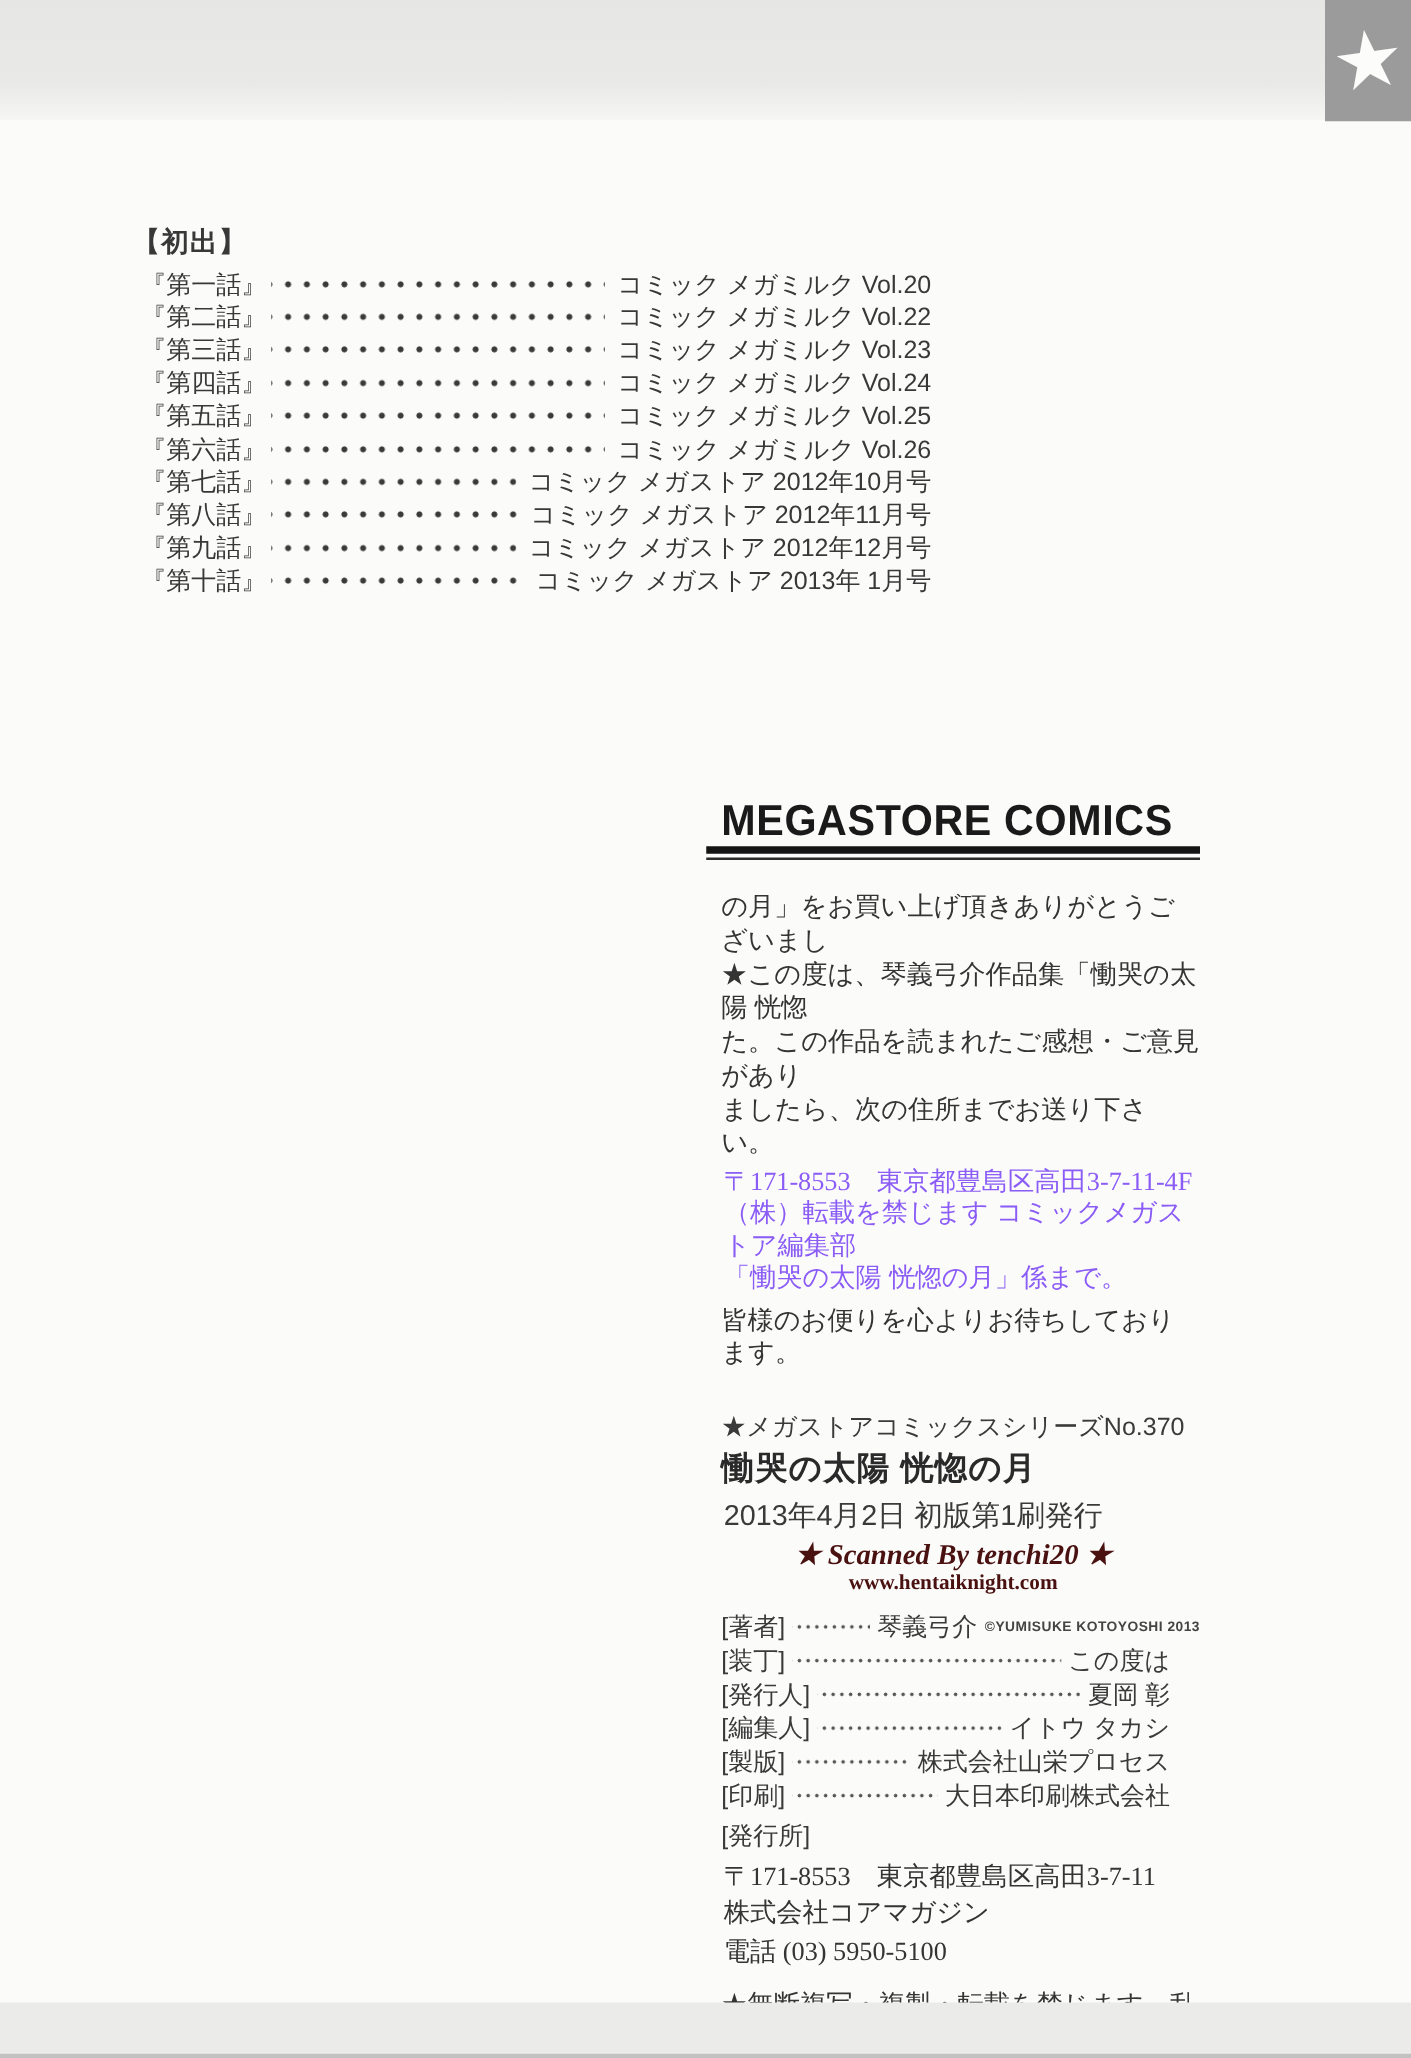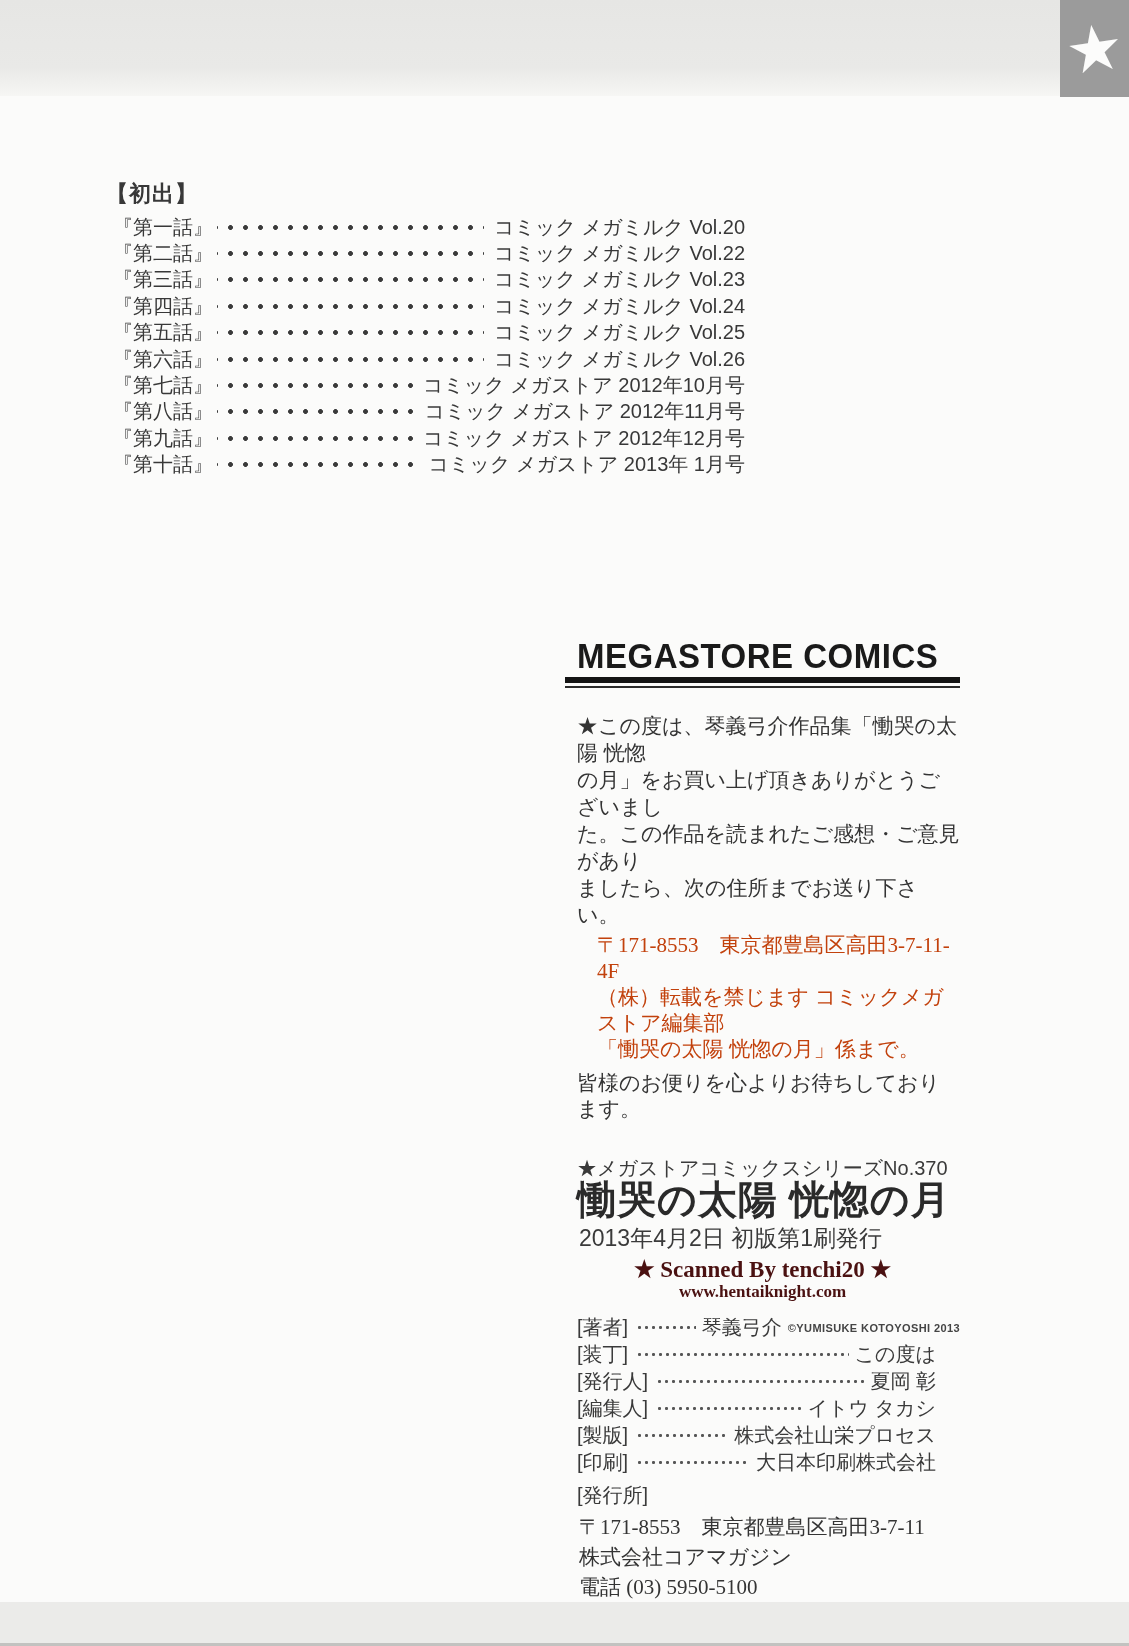--- a/index.html
+++ b/index.html
@@ -61,30 +61,30 @@
     color:#333;
   }
   .logo{
     font-size:33px;line-height:34px;font-weight:900;color:#1a1a1a;
     letter-spacing:0.5px;padding-left:12px;white-space:nowrap;
     transform:scaleY(1.05);transform-origin:left bottom;
   }
   .rule-thick{height:6px;background:#141414;margin-top:3px;}
   .rule-thin{height:2px;background:#2b2b2b;margin-top:3px;}
   .thanks{margin:24px 0 0 12px;font-size:21px;line-height:27px;color:#343434;}
-  .address{margin:4px 0 0 32px;font-size:21px;line-height:26px;color:#c2410c;}
+  .address{margin:4px 0 0 14px;font-size:21px;line-height:26px;color:#8b5cf6;}
   .address .line1{font-family:"Liberation Serif", serif;}
   .waiting{margin:8px 0 0 12px;font-size:21px;line-height:26px;color:#343434;}
   .series{margin:34px 0 0 12px;font-size:20px;line-height:24px;color:#3a3a3a;}
-  .book-title{margin:0 0 0 12px;font-size:39px;line-height:40px;font-weight:600;color:#2a2a2a;letter-spacing:1px;}
+  .book-title{margin:0 0 0 12px;font-size:26px;line-height:40px;font-weight:600;color:#2a2a2a;letter-spacing:1px;}
   .edition{margin:4px 0 0 14px;font-size:23px;line-height:28px;color:#3a3a3a;}
   .scan-credit{
     margin-top:6px;text-align:center;
     font-family:"Liberation Serif", serif;font-weight:bold;
-    color:#4a1111;font-size:23px;line-height:24px;
+    color:#4a1111;font-size:23px;line-height:24px;font-style:italic;
   }
   .scan-url{
     text-align:center;font-family:"Liberation Serif", serif;font-weight:bold;
     color:#4a1111;font-size:17px;line-height:20px;
   }
   .credits{margin:12px 0 0 12px;}
   .credit-row{
     display:flex;align-items:center;height:27px;font-size:20px;
     white-space:nowrap;padding-right:24px;color:#3a3a3a;text-align:right;
   }
@@ -169,22 +169,22 @@
       </li>
     </ul>
   </div>
 
   <div class="colophon">
     <div class="logo">MEGASTORE COMICS</div>
     <div class="rule-thick"></div>
     <div class="rule-thin"></div>
 
     <div class="thanks">
+      <div>の月」をお買い上げ頂きありがとうございまし</div>
       <div>★この度は、琴義弓介作品集「慟哭の太陽 恍惚</div>
-      <div>の月」をお買い上げ頂きありがとうございまし</div>
       <div>た。この作品を読まれたご感想・ご意見があり</div>
       <div>ましたら、次の住所までお送り下さい。</div>
     </div>
 
     <div class="address">
       <div class="line1">〒171-8553　東京都豊島区高田3-7-11-4F</div>
       <div>（株）転載を禁じます コミックメガストア編集部</div>
       <div>「慟哭の太陽 恍惚の月」係まで。</div>
     </div>
 

